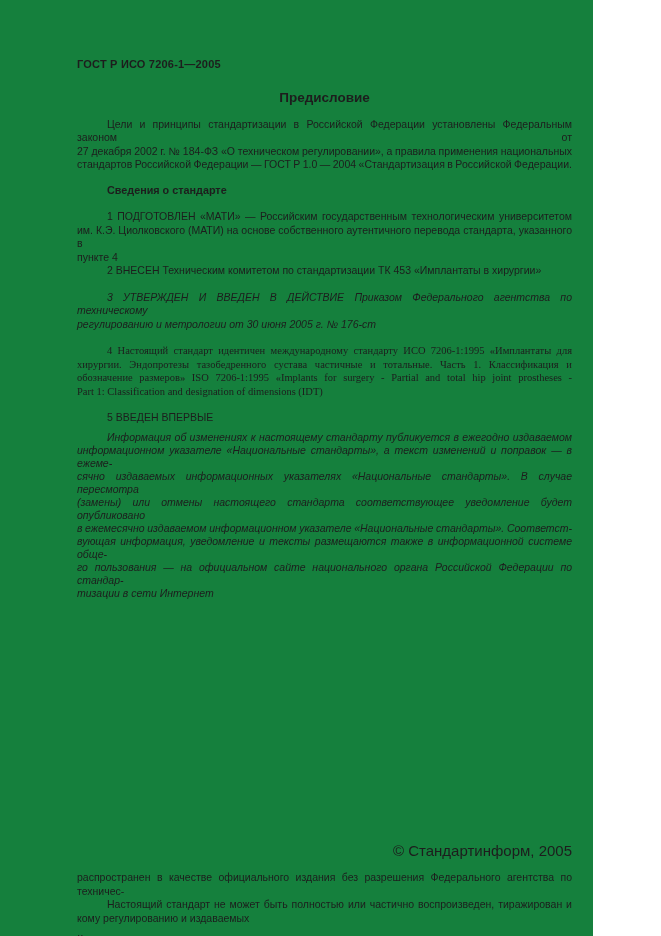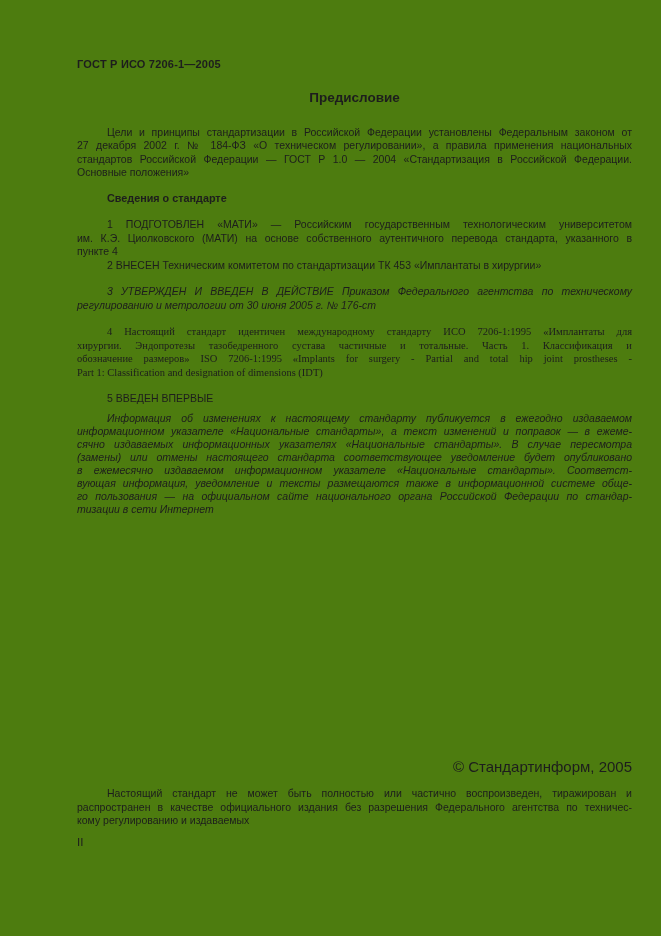--- a/index.html
+++ b/index.html
@@ -9,43 +9,43 @@
   }
   body {
     width: 661px;
     height: 936px;
     overflow: hidden;
     font-family: "Liberation Sans", "DejaVu Sans", sans-serif;
     color: #1d1d1d;
   }
   .page {
     box-sizing: border-box;
-    width: 661px;
+    width: 593px;
     height: 936px;
-    padding: 58px 29px 0 77px;
-    background: #4d7c0f;
+    padding: 58px 21px 0 77px;
+    background: #15803d;
   }
   .doc-code {
     font-size: 11px;
     line-height: 13.5px;
     font-weight: bold;
     letter-spacing: 0.2px;
   }
   .title {
     margin: 18px 0 0 0;
     font-size: 13.5px;
     line-height: 16px;
     font-weight: bold;
     text-align: center;
   }
   .para {
     font-size: 10.5px;
     line-height: 13.5px;
   }
-  .p-intro   { margin-top: 20px; }
+  .p-intro   { margin-top: 12px; }
   .h-sved {
     margin-top: 12px;
     font-size: 10.8px;
     line-height: 13.5px;
     font-weight: bold;
     text-indent: 30px;
   }
   .item1 { margin-top: 13px; }
   .item2 { margin-top: 0; }
   .item3 { margin-top: 13px; font-style: italic; }
@@ -85,21 +85,20 @@
 <div class="page">
 
   <div class="doc-code">ГОСТ Р ИСО 7206-1—2005</div>
 
   <div class="title">Предисловие</div>
 
   <div class="para p-intro">
     <span class="line j ind">Цели и принципы стандартизации в Российской Федерации установлены Федеральным законом от</span>
     <span class="line j">27 декабря 2002 г. № 184-ФЗ «О техническом регулировании», а правила применения национальных</span>
     <span class="line j">стандартов Российской Федерации — ГОСТ Р 1.0 — 2004 «Стандартизация в Российской Федерации.</span>
-    <span class="line l">Основные положения»</span>
   </div>
 
   <div class="h-sved">Сведения о стандарте</div>
 
   <div class="para item1">
     <span class="line j ind">1 ПОДГОТОВЛЕН «МАТИ» — Российским государственным технологическим университетом</span>
     <span class="line j">им. К.Э. Циолковского (МАТИ) на основе собственного аутентичного перевода стандарта, указанного в</span>
     <span class="line l">пункте 4</span>
   </div>
 
@@ -130,20 +129,20 @@
     <span class="line j">(замены) или отмены настоящего стандарта соответствующее уведомление будет опубликовано</span>
     <span class="line j">в ежемесячно издаваемом информационном указателе «Национальные стандарты». Соответст-</span>
     <span class="line j">вующая информация, уведомление и тексты размещаются также в информационной системе обще-</span>
     <span class="line j">го пользования — на официальном сайте национального органа Российской Федерации по стандар-</span>
     <span class="line l">тизации в сети Интернет</span>
   </div>
 
   <div class="copyright">© Стандартинформ, 2005</div>
 
   <div class="para p-restrict">
+    <span class="line j">распространен в качестве официального издания без разрешения Федерального агентства по техничес-</span>
     <span class="line j ind">Настоящий стандарт не может быть полностью или частично воспроизведен, тиражирован и</span>
-    <span class="line j">распространен в качестве официального издания без разрешения Федерального агентства по техничес-</span>
     <span class="line l">кому регулированию и издаваемых</span>
   </div>
 
   <div class="page-num">II</div>
 
 </div>
 
 </body></html>

